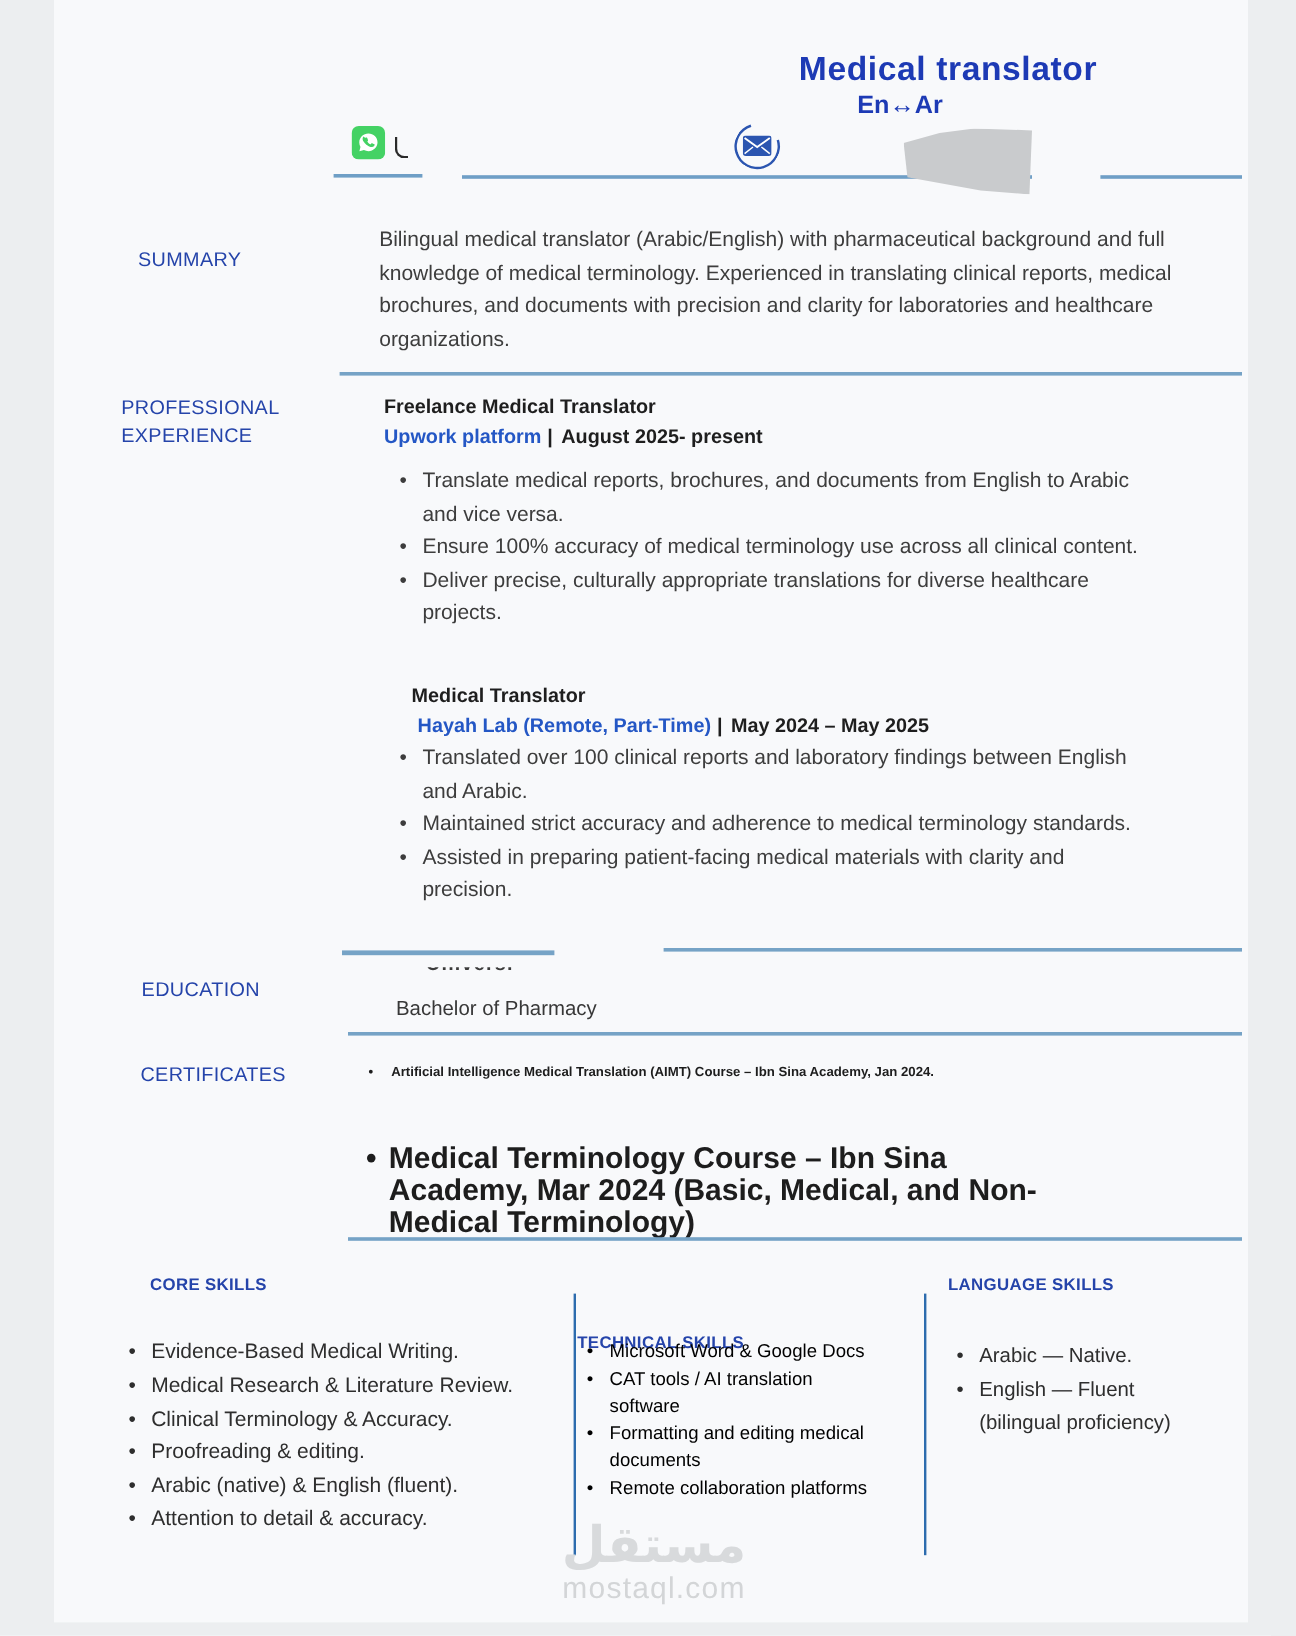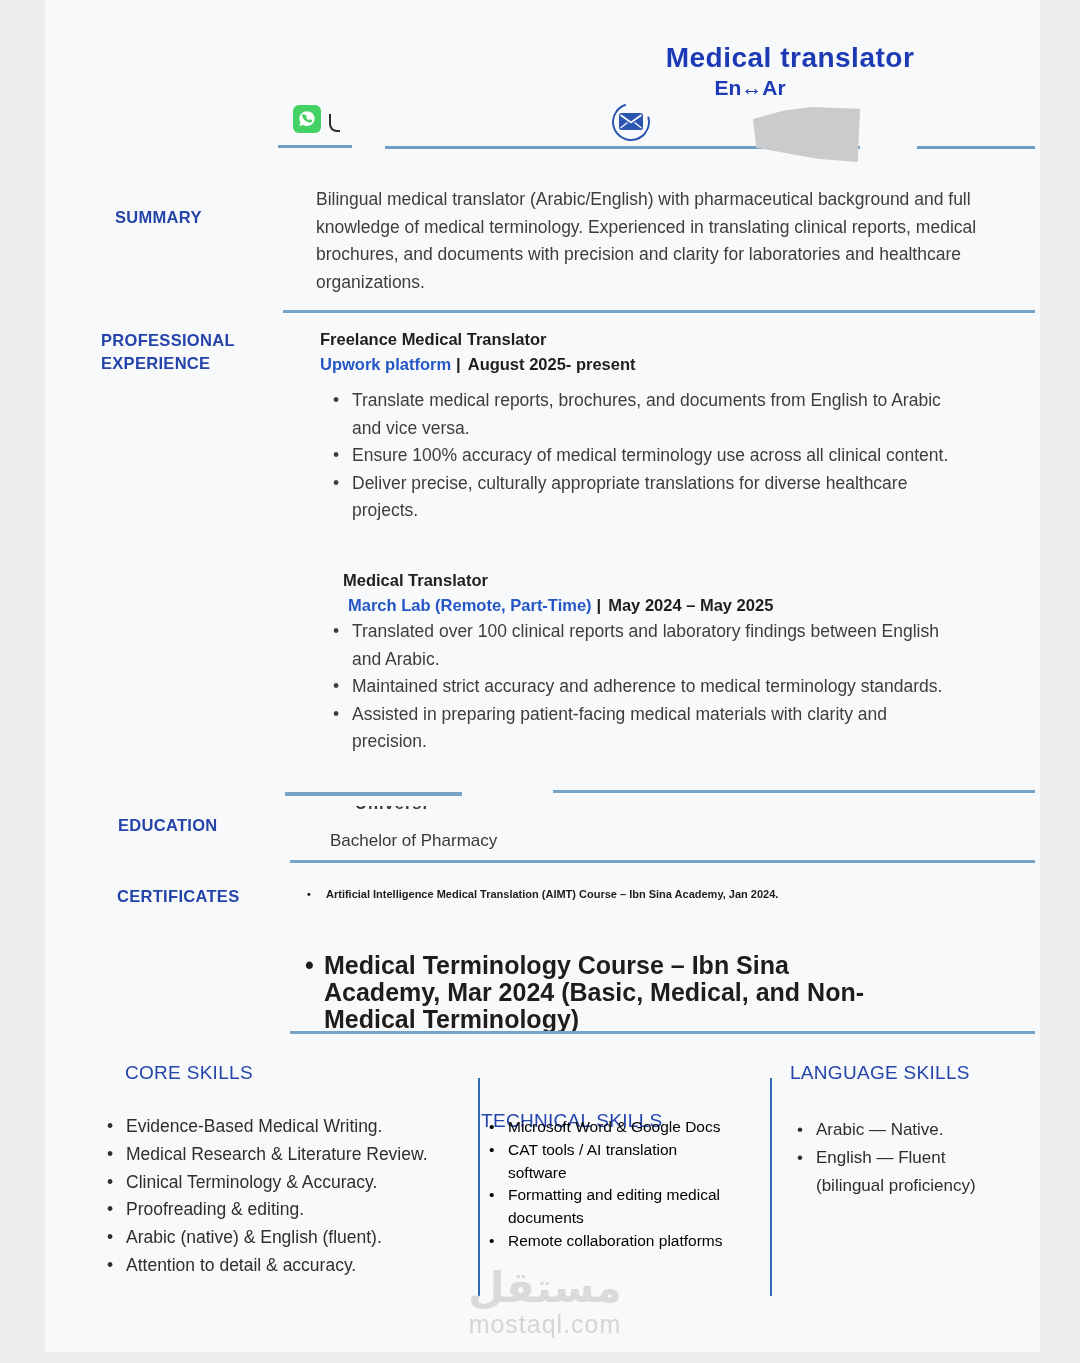--- a/index.html
+++ b/index.html
@@ -43,21 +43,21 @@
     clip-path:polygon(0 22%,28% 7%,55% 0,100% 3%,98% 100%,60% 94%,3% 74%);
   }
   .cline{height:2.5px;background:#6f9fc6;}
   .cline-a{left:233px;top:145px;width:74px;}
   .cline-b{left:340px;top:146px;width:475px;}
   .cline-c{left:872px;top:146px;width:118px;}
   .blob{z-index:3;}
 
   
   .sec-label{
-    font-size:16.5px;font-weight:bold;color:#2544aa;letter-spacing:.3px;
+    font-size:16.5px;font-weight:normal;color:#2544aa;letter-spacing:.3px;
     line-height:23px;
   }
   .lbl-summary{left:70px;top:206px;}
   .lbl-exp{left:56px;top:329px;width:160px;}
   .lbl-edu{left:73px;top:797px;margin-top:17px;}
   .lbl-cert{left:72px;top:885px;}
 
   
   .body-text{font-size:17.5px;line-height:27.5px;color:#3d3d3d;}
   .summary-text{left:271px;top:186px;width:665px;}
@@ -97,21 +97,21 @@
   
   .cert1{left:260px;top:883px;width:640px;font-size:11px;font-weight:bold;
          color:#1d1d1d;line-height:23px;}
   .cert2{left:258px;top:952px;width:590px;font-size:25px;font-weight:bold;
          color:#1d1d1d;line-height:27px;}
   ul.clist{list-style:none;margin:0;padding:0;}
   ul.clist li{position:relative;padding-left:21px;}
   ul.clist li::before{content:"•";position:absolute;left:2px;top:0;}
 
   
-  .skill-head{font-size:19px;font-weight:normal;color:#2544aa;letter-spacing:.3px;}
+  .skill-head{font-size:14px;font-weight:bold;color:#2544aa;letter-spacing:.3px;}
   .head-core{left:80px;top:1062px;}
   .head-tech{left:436px;top:1062px;margin-top:48px;}
   .head-lang{left:745px;top:1062px;}
   .vline{width:2px;background:#2d6cae;top:1078px;height:218px;}
   .vline-1{left:433px;}
   .vline-2{left:725px;}
   .core-list{left:62px;top:1113px;width:370px;font-size:17.5px;line-height:27.8px;color:#2e2e2e;}
   .tech-list{left:444px;top:1116px;width:235px;font-size:15.5px;line-height:22.8px;color:#000000;}
   .lang-list{left:752px;top:1116px;width:205px;font-size:17px;line-height:28px;color:#2e2e2e;}
   .tech-list li{margin-bottom:0px;}
@@ -165,21 +165,21 @@
     <span class="company">Upwork platform</span><span class="sep">|</span><span>August 2025- present</span>
   </div>
   <ul class="abs blist body-text job-bullets">
     <li>Translate medical reports, brochures, and documents from English to Arabic and vice versa.</li>
     <li>Ensure 100% accuracy of medical terminology use across all clinical content.</li>
     <li>Deliver precise, culturally appropriate translations for diverse healthcare projects.</li>
   </ul>
 
   <div class="abs job-title job2-title">Medical Translator</div>
   <div class="abs job-meta job2-meta">
-    <span class="company">March Lab (Remote, Part-Time)</span><span class="sep">|</span><span>May 2024 – May 2025</span>
+    <span class="company">Hayah Lab (Remote, Part-Time)</span><span class="sep">|</span><span>May 2024 – May 2025</span>
   </div>
   <ul class="abs blist body-text job2-bullets">
     <li>Translated over 100 clinical reports and laboratory findings between English and Arabic.</li>
     <li>Maintained strict accuracy and adherence to medical terminology standards.</li>
     <li>Assisted in preparing patient-facing medical materials with clarity and precision.</li>
   </ul>
 
   <div class="abs hline div2a"></div>
   <div class="abs hline div2b"></div>
 

